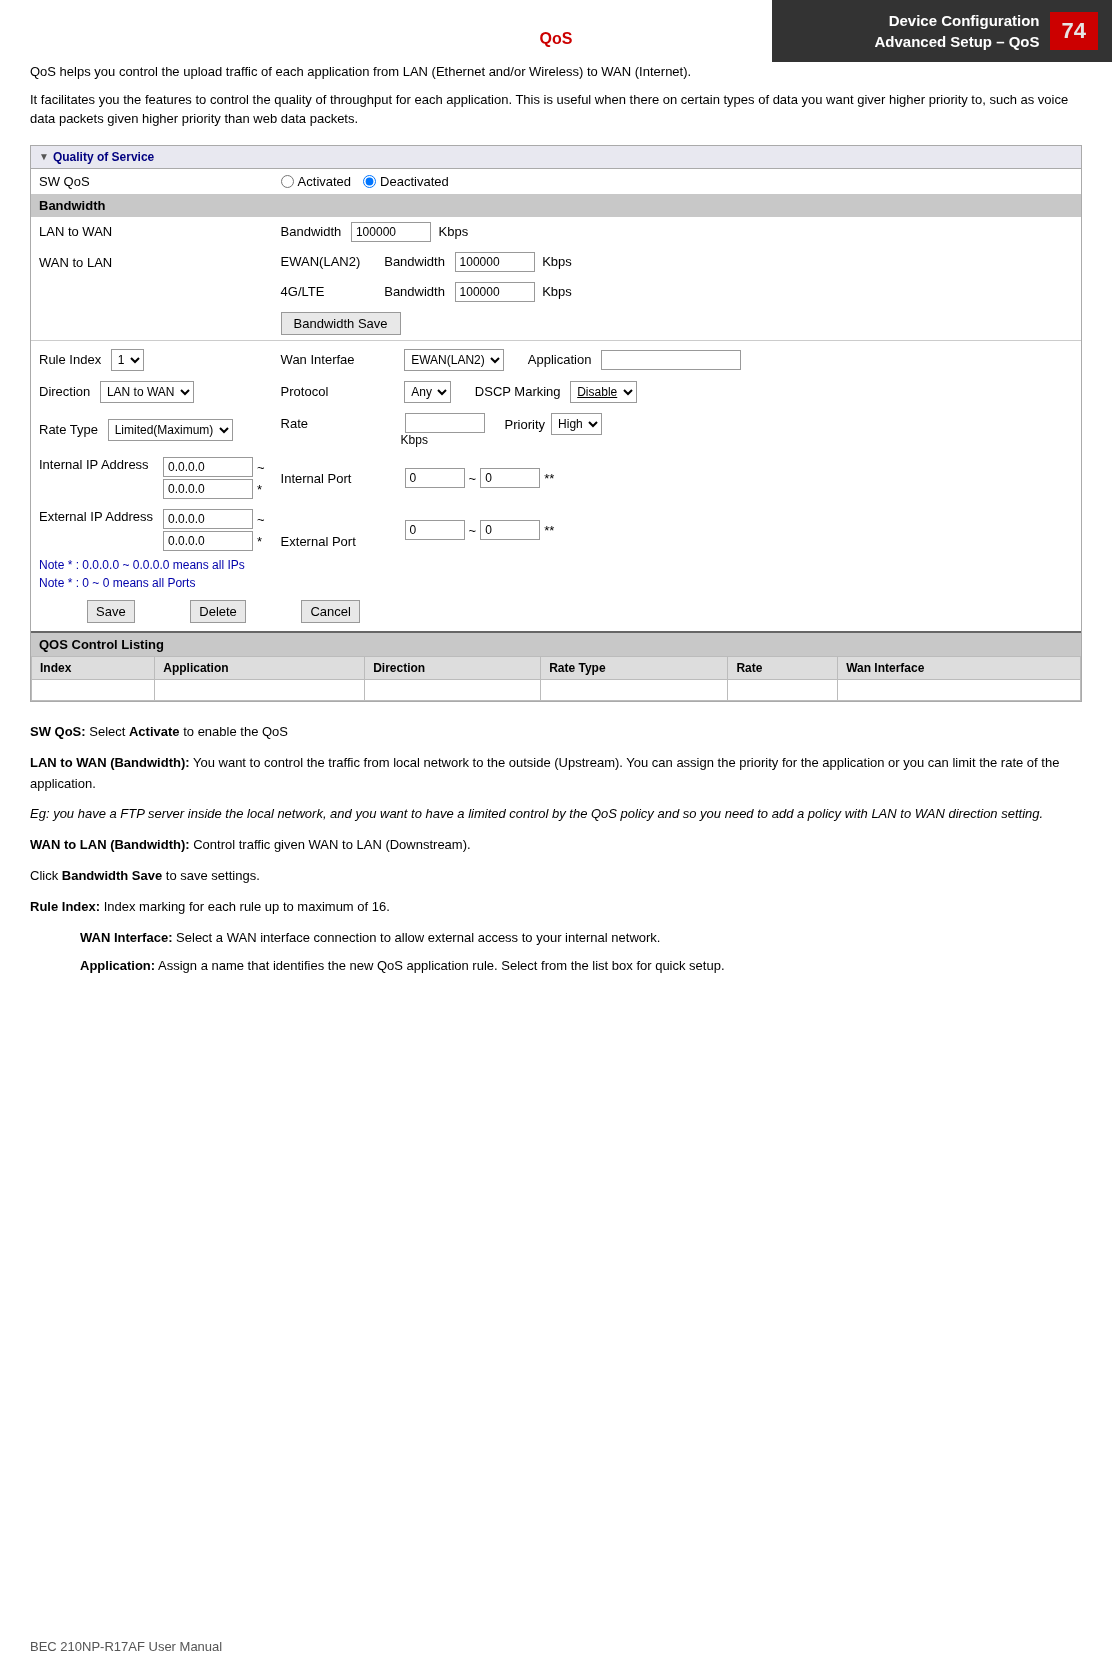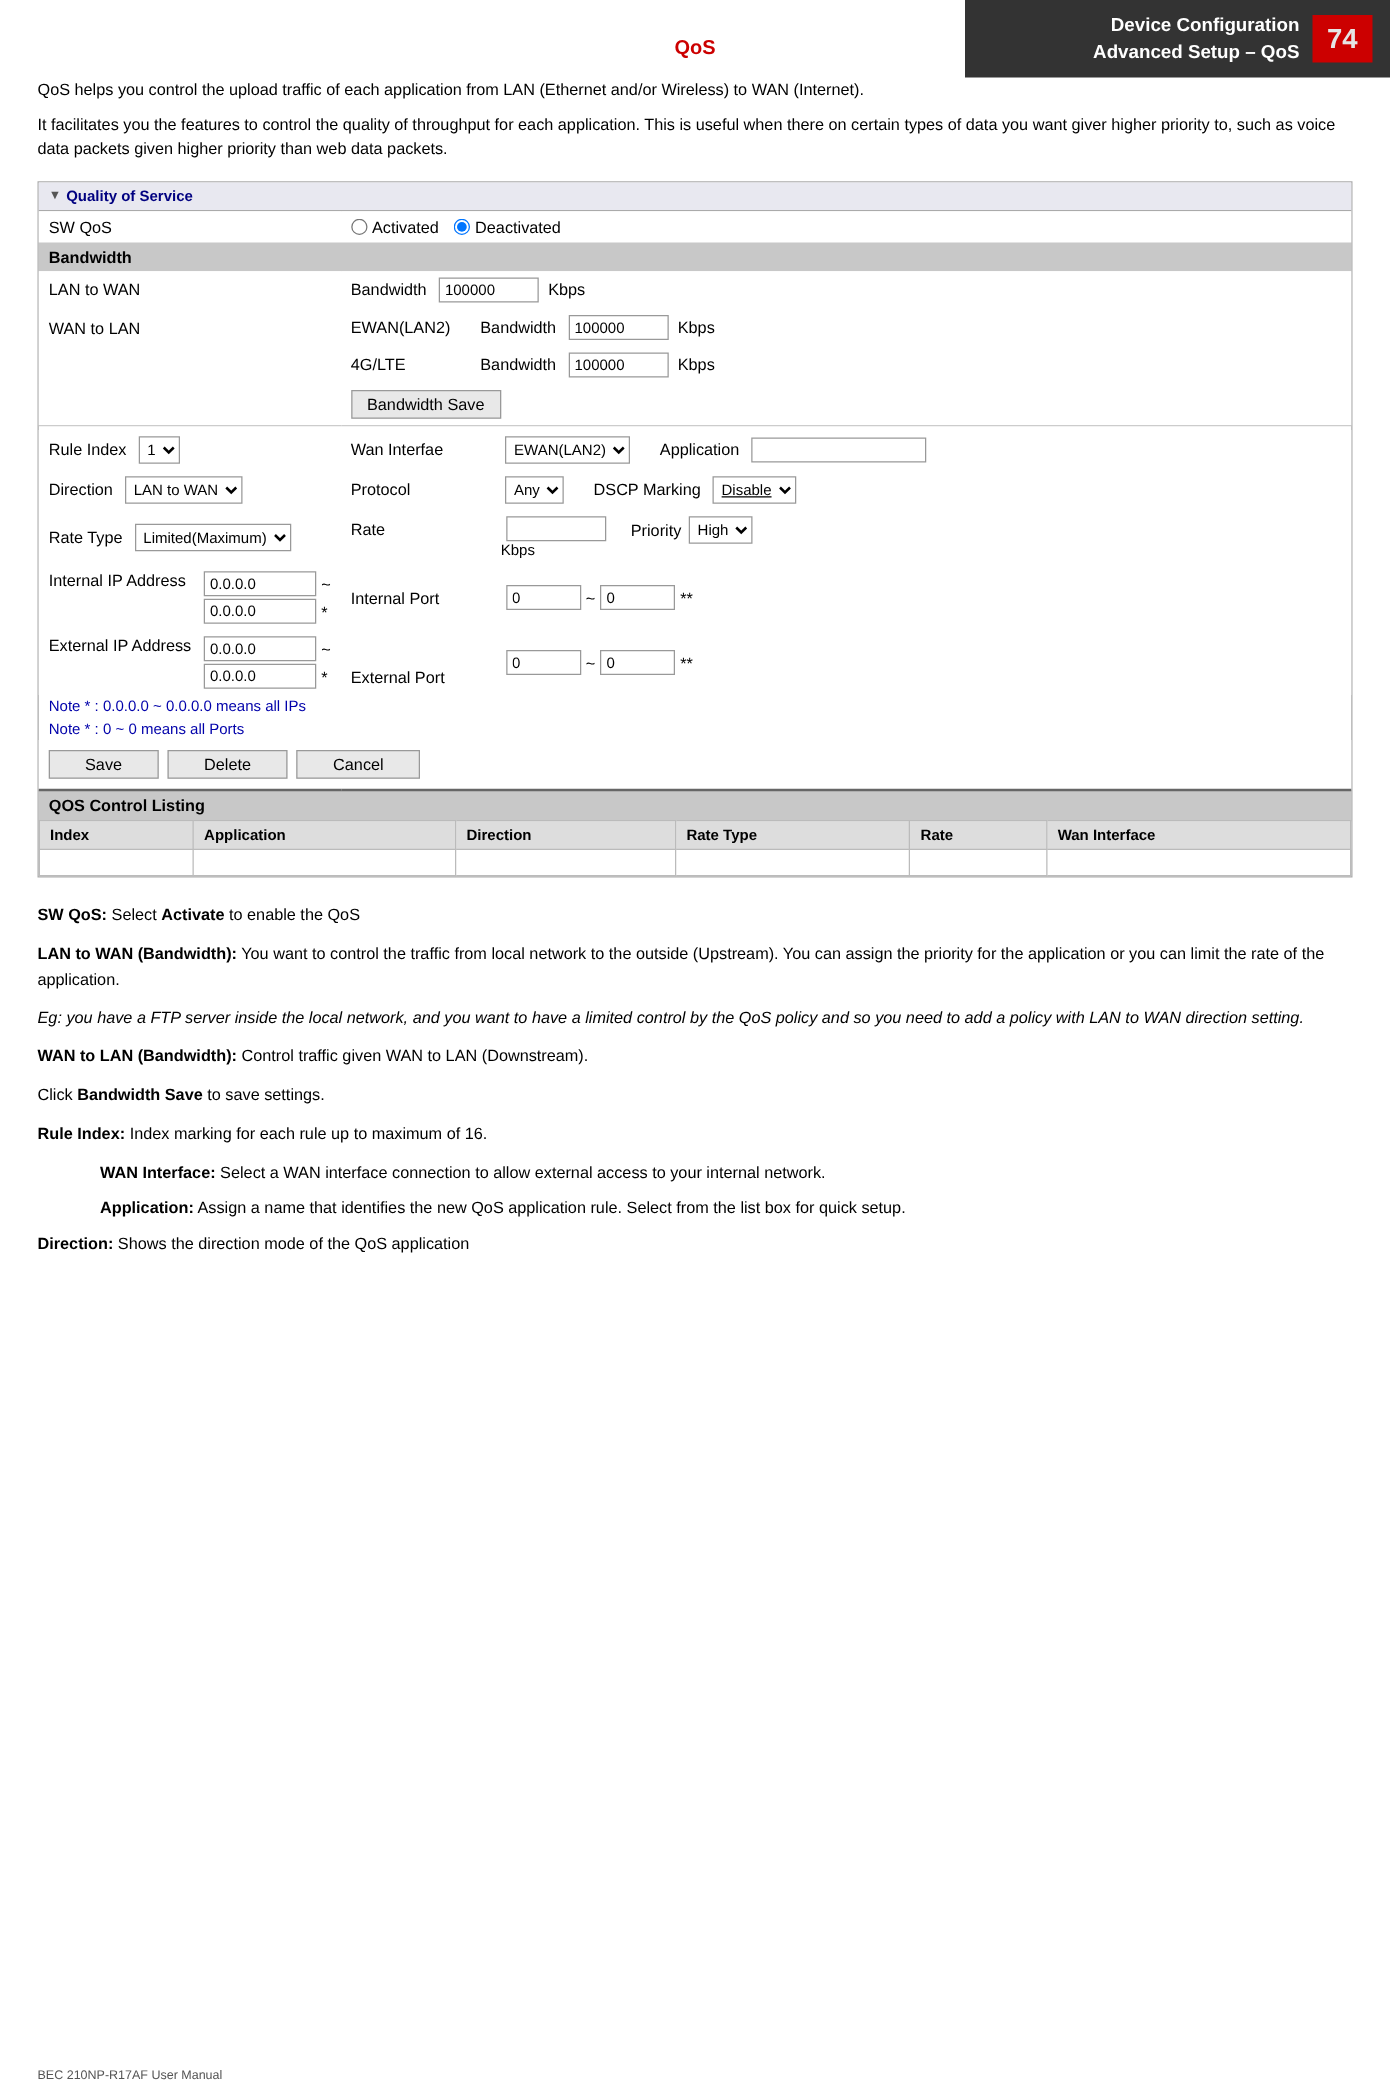--- a/index.html
+++ b/index.html
@@ -138,24 +138,25 @@
       background: #e8e8e8;
       border: 1px solid #999;
       padding: 3px 12px;
       font-size: 13px;
       cursor: pointer;
     }
 
     .action-btn {
       background: #e8e8e8;
       border: 1px solid #999;
-      padding: 3px 28px;
+      padding: 3px 8px;
       font-size: 13px;
       margin-right: 4px;
       cursor: pointer;
+      margin-left: 48px;
     }
 
     .listing-table {
       width: 100%;
       border-collapse: collapse;
     }
 
     .listing-table th {
       background: #ddd;
       border: 1px solid #bbb;
@@ -194,23 +195,23 @@
       padding-left: 50px;
       margin-bottom: 8px;
     }
 
     .indented .bold-label {
       font-weight: bold;
     }
 
     .footer {
       position: absolute;
-      bottom: 12px;
+      bottom: 24px;
       left: 30px;
-      font-size: 10px;
+      font-size: 13px;
       color: #555;
     }
 
     .ip-field-group {
       display: flex;
       flex-direction: column;
       gap: 2px;
     }
 
     .ip-row {
@@ -515,23 +516,19 @@
     <div class="indented">
       <span class="bold-label">WAN Interface:</span>
       <span> Select a WAN interface connection to allow external access to your internal network.</span>
     </div>
 
     <div class="indented">
       <span class="bold-label">Application:</span>
       <span> Assign a name that identifies the new QoS application rule. Select from the list box for quick setup.</span>
     </div>
 
-    <p>
-      <span class="bold-label">Direction:</span>
-      <span> Shows the direction mode of the QoS application</span>
-    </p>
   </div>
 
 </div>
 
 <div class="footer">
   <span>BEC 210NP-R17AF User Manual</span>
 </div>
 
 </body></html>

